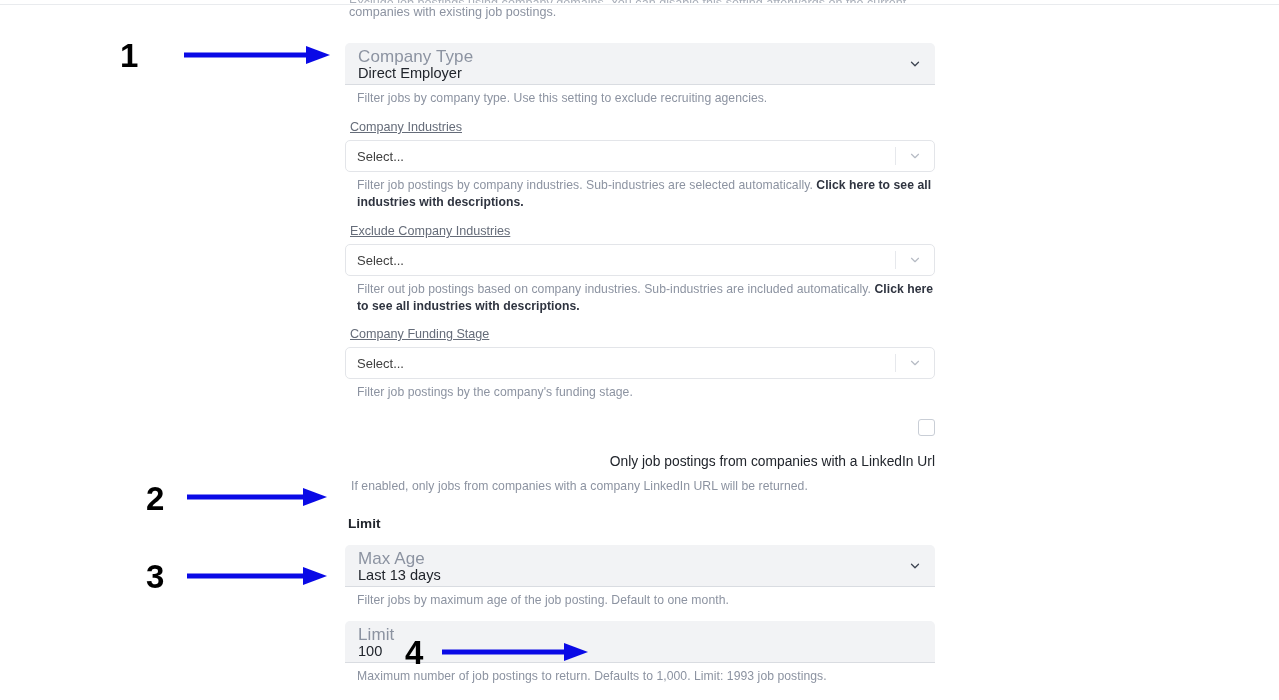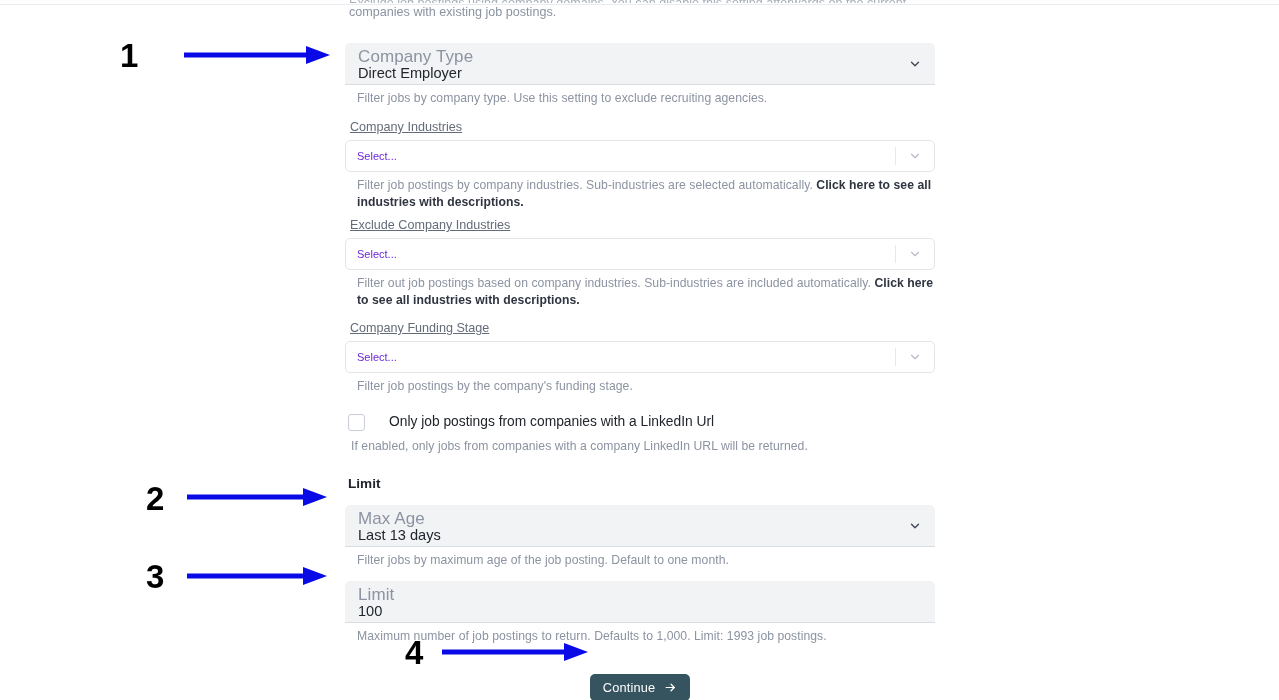--- a/index.html
+++ b/index.html
@@ -109,22 +109,22 @@
     background: #ffffff;
     border: 1px solid #e3e5e9;
     border-radius: 5px;
     height: 32px;
     display: flex;
     align-items: center;
     padding: 0 0 0 11px;
     cursor: pointer;
   }
   .field-select .placeholder {
-    font-size: 11px;
-    color: #6d28d9;
+    font-size: 13px;
+    color: #404040;
     line-height: 17px;
   }
   .sel-right {
     position: absolute;
     right: 0; top: 0; bottom: 0;
     display: flex; align-items: center;
   }
   .sel-divider {
     width: 1px; height: 18px;
     background: #e6e8ec;
@@ -133,23 +133,24 @@
   .sel-chev {
     width: 18px; height: 18px;
     margin-right: 10px;
     display: flex; align-items: center; justify-content: center;
   }
 
   
   .check-row {
     display: flex;
     align-items: flex-end;
-    gap: 24px;
+    gap: 17px;
     margin-top: 18px;
     margin-left: 3px;
+    flex-direction: column;
   }
   .checkbox {
     width: 17px; height: 17px;
     border: 1.4px solid #c9ced6;
     border-radius: 3px;
     background: #fff;
     flex: 0 0 auto;
     cursor: pointer;
   }
   .check-label {
@@ -243,21 +244,21 @@
                 <polyline points="6 9 12 15 18 9"></polyline>
               </svg>
           </span>
         </span>
       </div>
       <div class="helper">
         <span>Filter job postings by company industries. Sub-industries are selected automatically. </span><strong>Click here to see all industries with descriptions.</strong>
       </div>
     </div>
 
-    <div class="field-group" style="margin-top:6px;">
+    <div class="field-group" style="margin-top:12px;">
       <div class="field-label">Exclude Company Industries</div>
       <div class="field-select">
         <span class="placeholder">Select...</span>
         <span class="sel-right">
           <span class="sel-divider"></span>
           <span class="sel-chev">
             <svg width="14" height="14" viewBox="0 0 24 24" fill="none" stroke="#b6bbc4" stroke-width="2" stroke-linecap="round" stroke-linejoin="round">
                 <polyline points="6 9 12 15 18 9"></polyline>
               </svg>
           </span>

